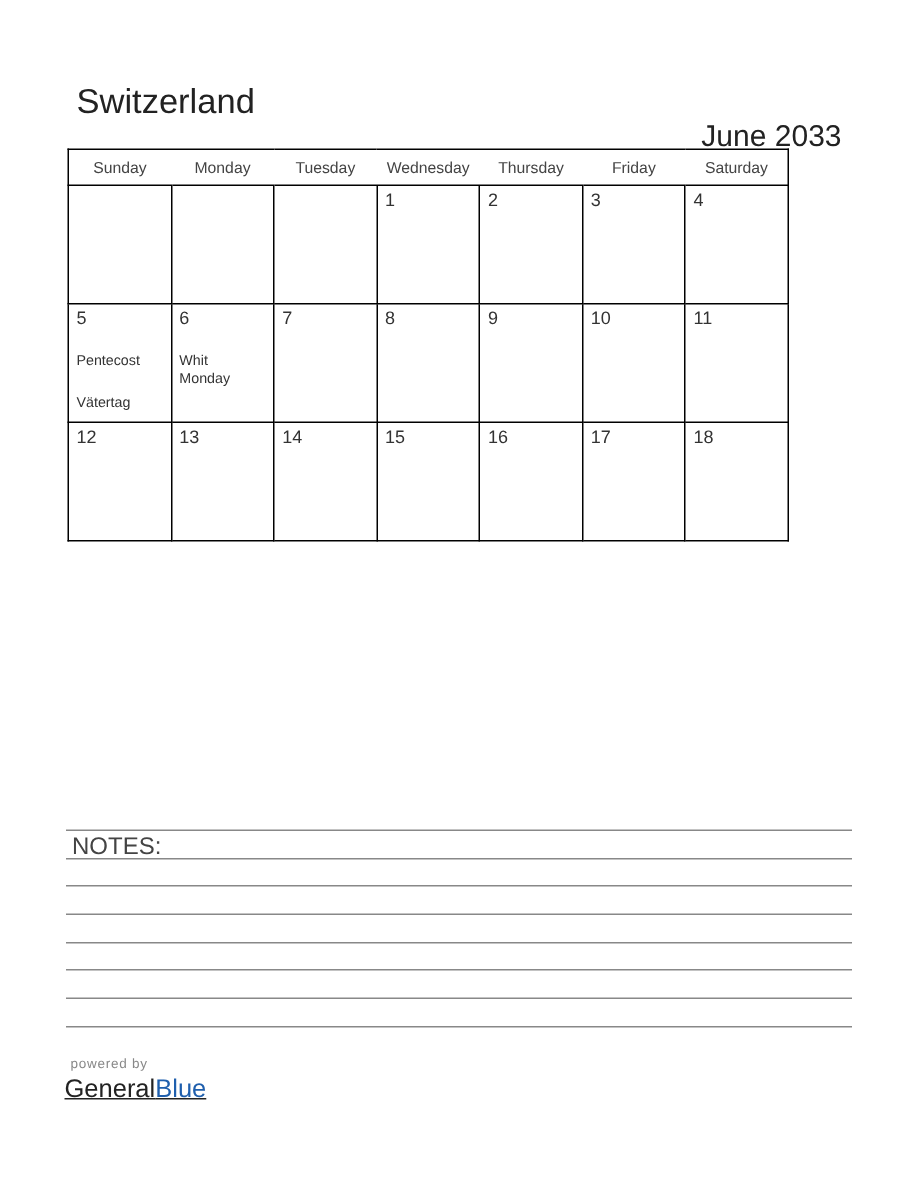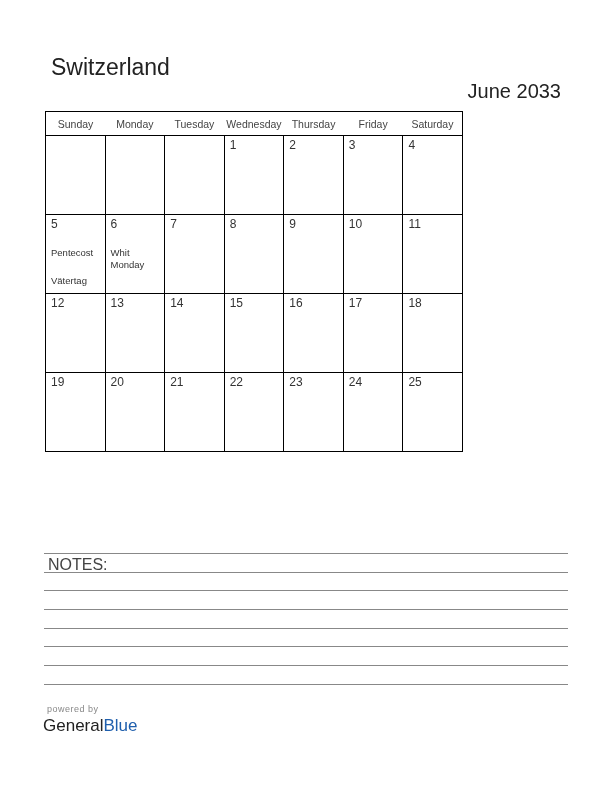--- a/index.html
+++ b/index.html
@@ -1,30 +1,30 @@
 <!DOCTYPE html>
 <html><head>
 <meta charset="utf-8">
 <style>
   html,body{margin:0;padding:0;background:#fff;}
   body{width:612px;height:792px;position:relative;font-family:"Liberation Sans","DejaVu Sans",sans-serif;color:#222;overflow:hidden;}
   .country{position:absolute;left:51px;top:54px;font-size:23px;color:#222;}
   .month{position:absolute;right:51px;top:55px;font-size:20px;color:#222;margin-top:25px;}
-  table.cal{position:absolute;left:45px;top:111px;width:418px;border-collapse:collapse;table-layout:fixed;}
+  table.cal{position:absolute;left:45px;top:99px;width:481px;border-collapse:collapse;table-layout:fixed;}
   table.cal th{height:23px;border:1px solid #000;border-left:none;border-right:none;font-weight:normal;font-size:10.5px;color:#444;text-align:center;vertical-align:middle;padding:0;}
   table.cal th:first-child{border-left:1px solid #000;}
   table.cal th:last-child{border-right:1px solid #000;}
   table.cal td{border:1px solid #000;height:76px;vertical-align:top;padding:2px 0 0 5px;font-size:11.5px;}
   .num{display:block;color:#333;font-size:12px;line-height:14px;}
   .hol{display:block;font-size:9.5px;color:#333;line-height:12px;margin-top:16px;}
   .hol.gap{margin-top:16px;}
   .notes-label{position:absolute;left:48px;top:556px;font-size:16px;color:#444;}
   .line{position:absolute;left:44px;width:524px;height:1px;background:#888;}
   .powered{position:absolute;left:47px;top:704px;font-size:9px;color:#888;letter-spacing:0.5px;}
-  .brand{position:absolute;left:43px;top:716px;font-size:17px;color:#222;}
+  .brand{position:absolute;left:43px;top:716px;font-size:17px;color:#222;text-decoration:underline;}
   .brand .blue{color:#1f5fad;}
 </style>
 </head>
 <body>
 
 <div class="country">Switzerland</div>
 <div class="month">June 2033</div>
 
 <table class="cal">
   <thead>
@@ -104,43 +104,20 @@
       <td>
           <span class="num">16</span>
         </td>
       <td>
           <span class="num">17</span>
         </td>
       <td>
           <span class="num">18</span>
         </td>
     </tr>
-    <tr>
-      <td>
-          <span class="num">19</span>
-        </td>
-      <td>
-          <span class="num">20</span>
-        </td>
-      <td>
-          <span class="num">21</span>
-        </td>
-      <td>
-          <span class="num">22</span>
-        </td>
-      <td>
-          <span class="num">23</span>
-        </td>
-      <td>
-          <span class="num">24</span>
-        </td>
-      <td>
-          <span class="num">25</span>
-        </td>
-    </tr>
   </tbody>
 </table>
 
 <div class="notes-label">NOTES:</div>
 <div class="line" style="top:553px"></div>
 <div class="line" style="top:572px"></div>
 <div class="line" style="top:590px"></div>
 <div class="line" style="top:609px"></div>
 <div class="line" style="top:628px"></div>
 <div class="line" style="top:646px"></div>

